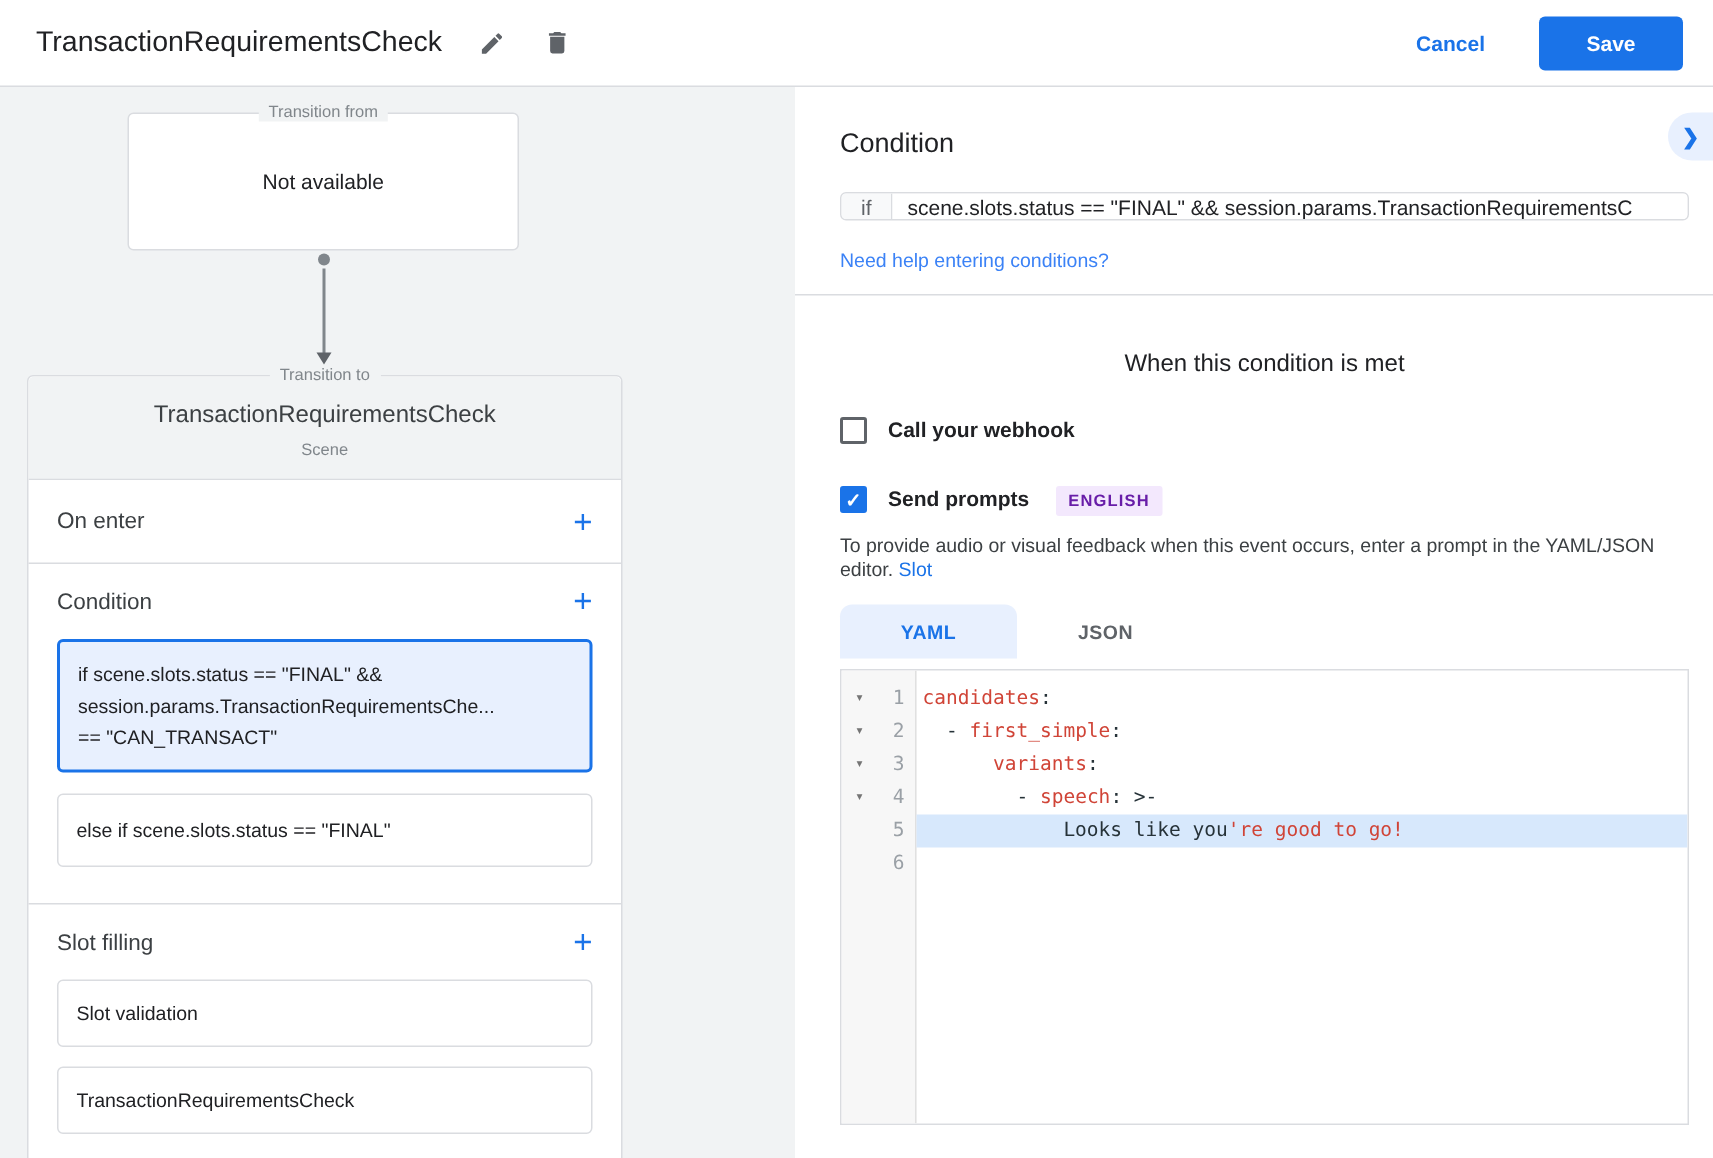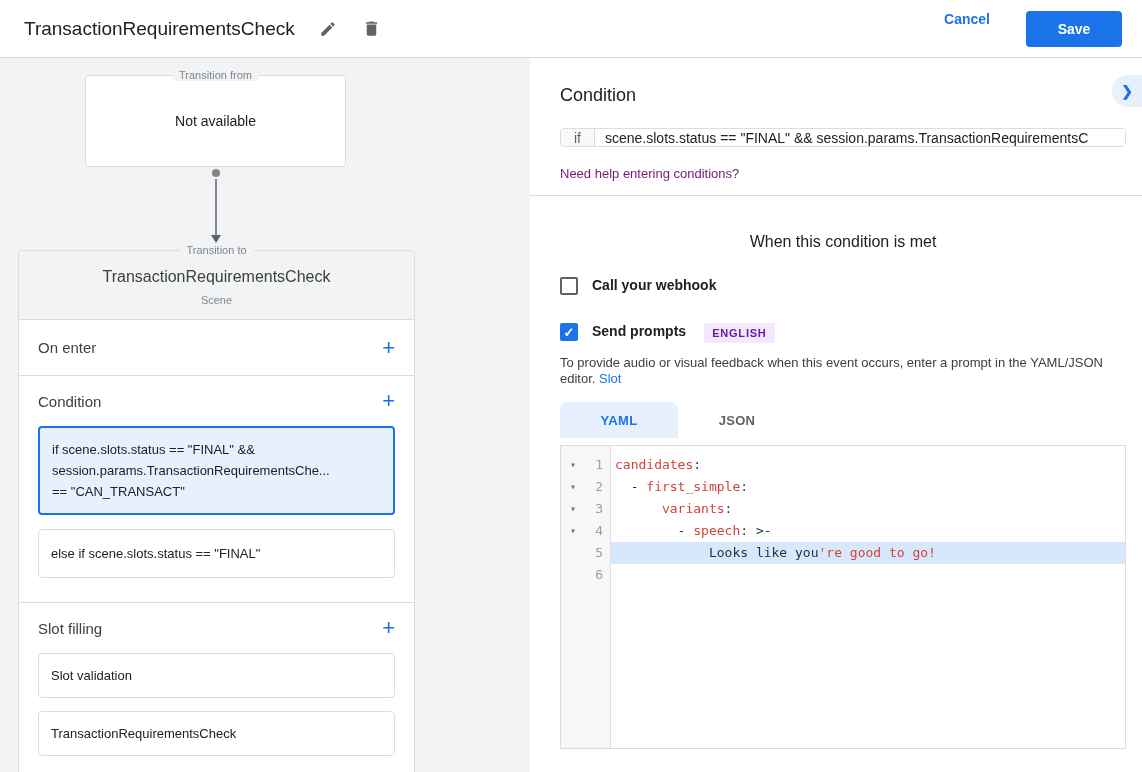--- a/index.html
+++ b/index.html
@@ -6,21 +6,21 @@
   html,body { background:#fff; }
   body { font-family:"Liberation Sans", sans-serif; }
   .page { position:relative; width:1142px; height:772px; overflow:hidden; background:#fff; }
 
   
   .topbar { position:absolute; top:0; left:0; width:100%; height:58px; background:#fff;
             border-bottom:1px solid #dadce0; display:flex; align-items:center; z-index:5; }
   .tb-title { margin-left:24px; font-size:19px; color:#202124; }
   .tb-icon { margin-left:22px; width:22px; height:22px; display:flex; align-items:center; justify-content:center; cursor:pointer; }
   .tb-icon svg { fill:#5f6368; }
-  .tb-right { margin-left:auto; display:flex; align-items:flex-start; }
+  .tb-right { margin-left:auto; display:flex; align-items:center; }
   .tb-cancel { color:#1a73e8; font-size:14px; font-weight:bold; margin-right:36px; cursor:pointer; }
   .tb-save { width:96px; height:36px; background:#1a73e8; color:#fff; border:none; border-radius:4px;
              font-size:14px; font-weight:bold; margin-right:20px; cursor:pointer; font-family:inherit; }
 
   
   .left-panel { position:absolute; top:58px; left:0; width:530px; height:714px; background:#f1f3f4; overflow:hidden; }
   .tfrom { position:absolute; left:85px; top:17px; width:261px; height:92px; background:#fff;
            border:1px solid #dadce0; border-radius:4px; display:flex; align-items:center; justify-content:center; }
   .legend { position:absolute; top:-7px; left:50%; transform:translateX(-50%); background:#f1f3f4;
             padding:0 7px; font-size:11px; color:#80868b; white-space:nowrap; }
@@ -55,21 +55,21 @@
                  padding:0 16px 0 30px; }
   .rp-title { margin-top:27px; font-size:18px; color:#202124; font-weight:normal; }
   .collapse-btn { position:absolute; top:17px; right:0; width:30px; height:32px; background:#e8f0fe; border:none;
                   border-radius:16px 0 0 16px; display:flex; align-items:center; justify-content:center;
                   cursor:pointer; color:#1a73e8; font-size:14px; font-weight:bold; }
   .cond-row { margin-top:22px; height:19px; display:flex; border:1px solid #dadce0; border-radius:4px; overflow:hidden; }
   .if-box { width:34px; background:#f8f9fa; border-right:1px solid #dadce0; display:flex; align-items:center;
             justify-content:center; font-size:14px; color:#5f6368; flex:none; }
   .cond-input { flex:1; border:none; outline:none; padding:0 10px; font-size:14px; color:#202124;
                 font-family:inherit; min-width:0; }
-  .help-link { display:inline-block; margin-top:19px; font-size:13px; color:#701a75; cursor:pointer; text-decoration:none; }
+  .help-link { display:inline-block; margin-top:19px; font-size:13px; color:#3b82f6; cursor:pointer; text-decoration:none; }
   .divider { margin:13px -16px 0 -30px; height:1px; background:#dadce0; }
   .when-title { margin-top:37px; font-size:16px; color:#202124; font-weight:normal;text-align:center; }
   .cb-row { display:flex; align-items:flex-start; margin-top:26px; }
   .cb-row.second { margin-top:28px; }
   .cb { width:18px; height:18px; border:2px solid #5f6368; border-radius:2px; background:#fff; cursor:pointer;
         flex:none; display:flex; align-items:center; justify-content:center; }
   .cb.checked { background:#1a73e8; border-color:#1a73e8; color:#fff; font-size:13px; font-weight:bold; }
   .cb-label { margin-left:14px; font-size:14px; font-weight:bold; color:#202124; }
   .lang-badge { margin-left:18px; background:#f3e8fd; color:#681da8; font-size:11px; font-weight:bold;
                 letter-spacing:.8px; padding:4px 8px; border-radius:2px; }

